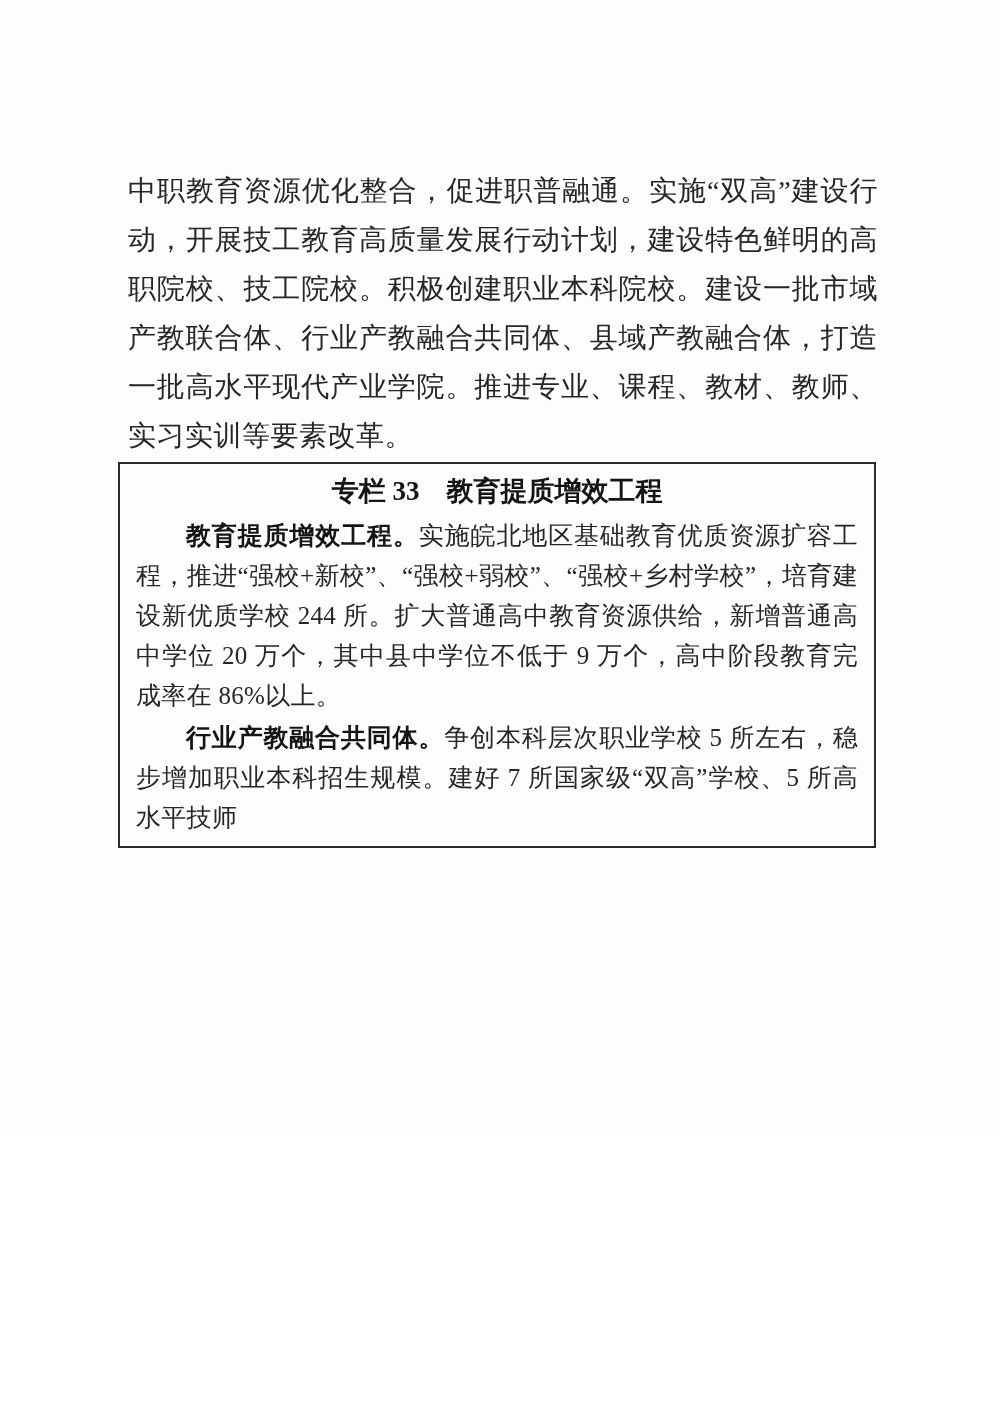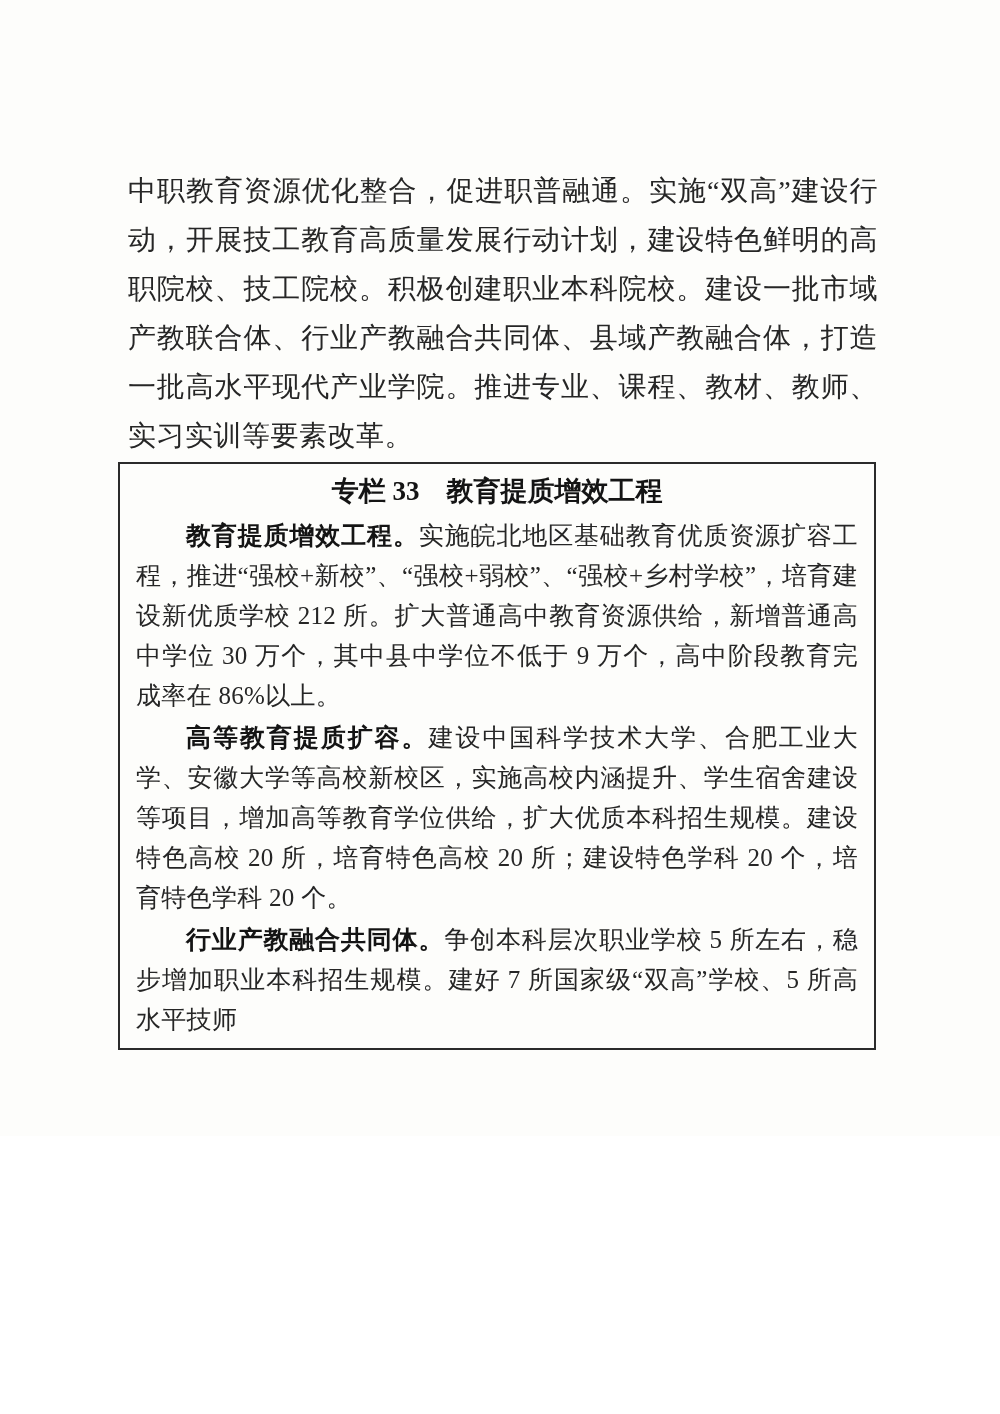--- a/index.html
+++ b/index.html
@@ -81,23 +81,22 @@
 
 <div class="page">
   <div class="content">
 
     <p class="body-para"><span>中职教育资源优化整合，促进职普融通。实施“双高”建设行动，开展技工教育高质量发展行动计划，建设特色鲜明的高职院校、技工院校。积极创建职业本科院校。建设一批市域产教联合体、行业产教融合共同体、县域产教融合体，打造一批高水平现代产业学院。推进专业、课程、教材、教师、实习实训等要素改革。</span></p>
 
 
     <div class="box">
       <div class="box-title">专栏 33　教育提质增效工程</div>
 
-      <p class="box-para"><strong class="lead">教育提质增效工程。</strong><span>实施皖北地区基础教育优质资源扩容工程，推进“强校+新校”、“强校+弱校”、“强校+乡村学校”，培育建设新优质学校 212 所。扩大普通高中教育资源供给，新增普通高中学位 30 万个，其中县中学位不低于 9 万个，高中阶段教育完成率在 86%以上。</span></p>
+      <p class="box-para"><strong class="lead">教育提质增效工程。</strong><span>实施皖北地区基础教育优质资源扩容工程，推进“强校+新校”、“强校+弱校”、“强校+乡村学校”，培育建设新优质学校 244 所。扩大普通高中教育资源供给，新增普通高中学位 20 万个，其中县中学位不低于 9 万个，高中阶段教育完成率在 86%以上。</span></p>
 
-      <p class="box-para"><strong class="lead">高等教育提质扩容。</strong><span>建设中国科学技术大学、合肥工业大学、安徽大学等高校新校区，实施高校内涵提升、学生宿舍建设等项目，增加高等教育学位供给，扩大优质本科招生规模。建设特色高校 20 所，培育特色高校 20 所；建设特色学科 20 个，培育特色学科 20 个。</span></p>
 
       <p class="box-para"><strong class="lead">行业产教融合共同体。</strong><span>争创本科层次职业学校 5 所左右，稳步增加职业本科招生规模。建好 7 所国家级“双高”学校、5 所高水平技师</span></p>
     </div>
 
   </div>
 
   <div class="page-number">— 103 —</div>
 
   <div class="watermark">tanguanli.org.cn</div>
 </div>

